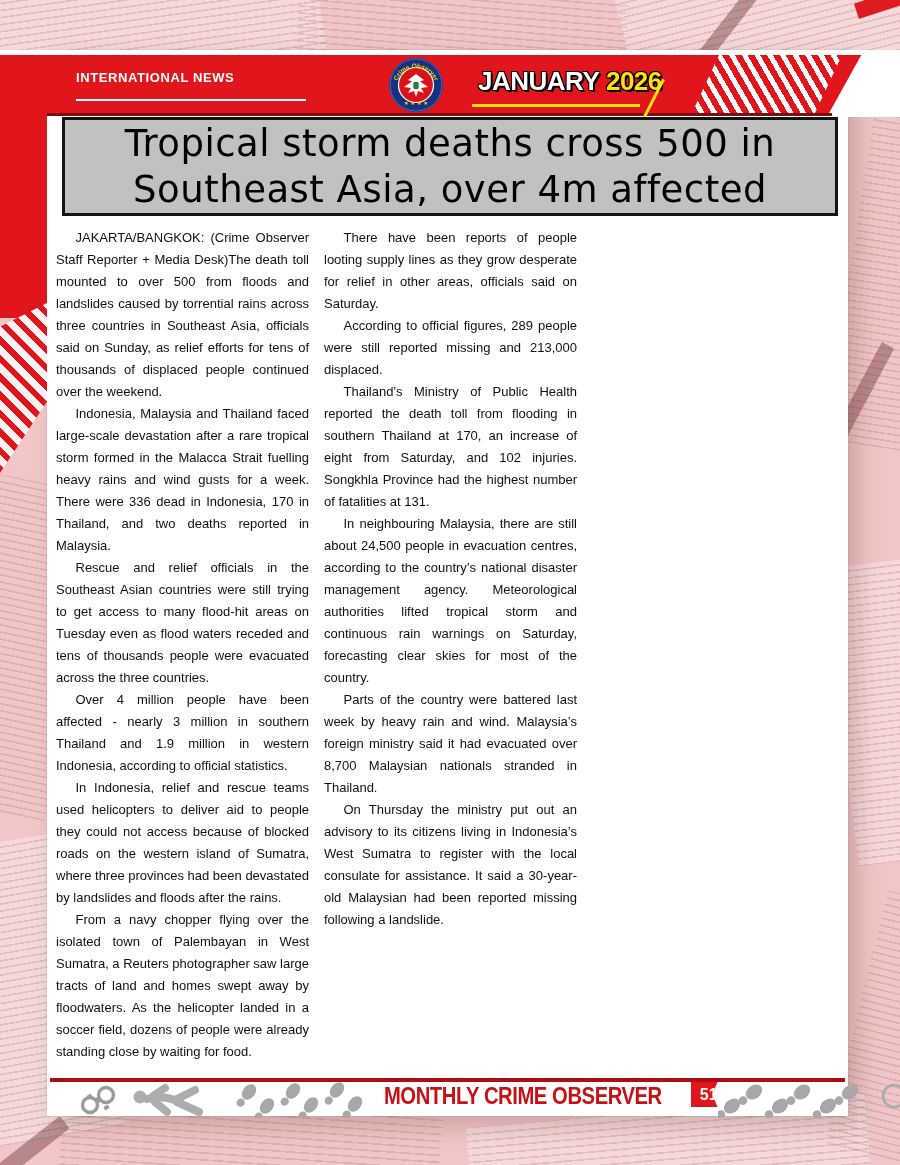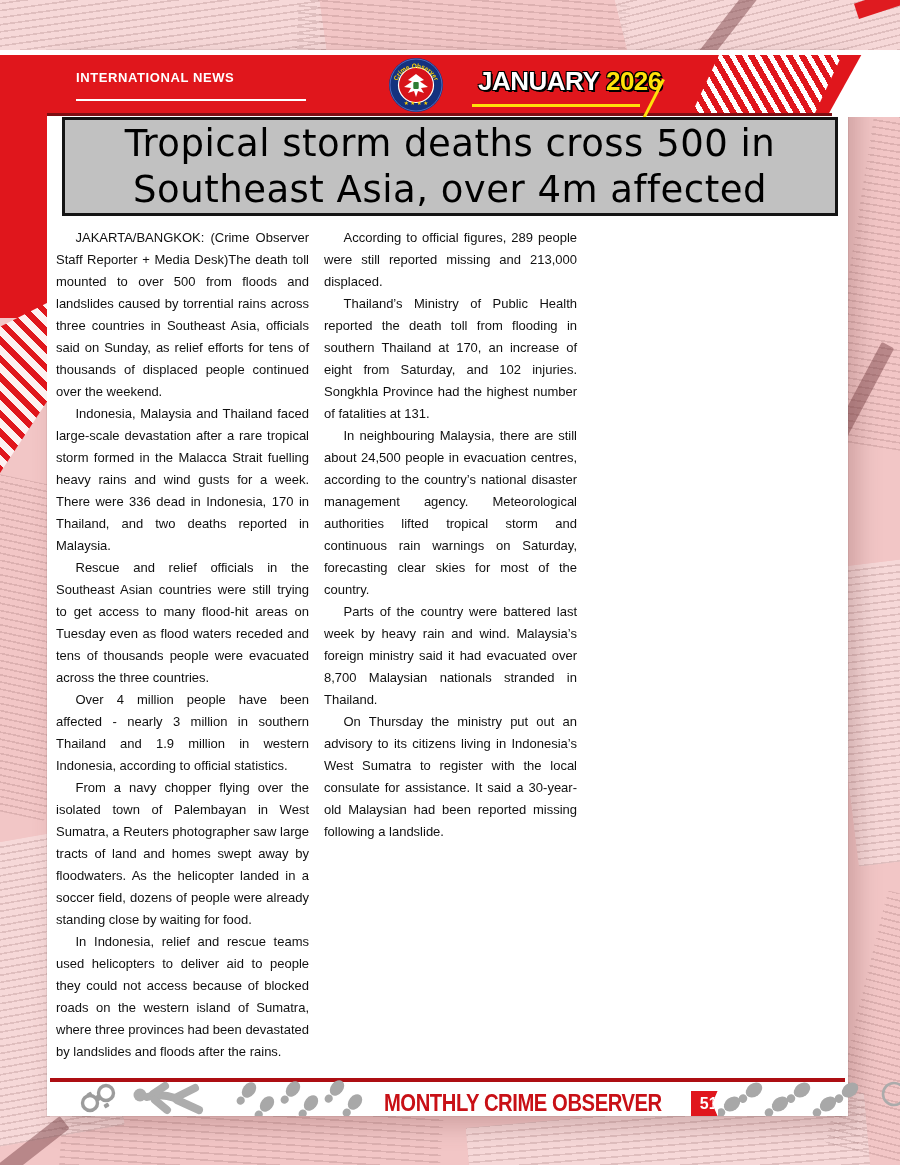--- a/index.html
+++ b/index.html
@@ -101,21 +101,21 @@
     margin:0;text-indent:1.5em;text-align:justify;
     font-family:Liberation Sans, sans-serif;
     font-size:13px;line-height:22px;color:#101010;
     hyphens:none;
   }
 
   
   .footer-rule{position:absolute;left:50px;top:1078px;width:795px;height:4px;background:#ad0e13;}
   .footer-strip{
     position:absolute;left:47px;top:1082px;width:801px;height:34px;background:#ffffff;
-    display:flex;align-items:flex-end;
+    display:flex;align-items:flex-start;
   }
   .footer-title{
     font-size:23px;font-weight:700;letter-spacing:-.5px;color:#c81016;
     transform:scale(.88,1.08);white-space:nowrap;
   }
   .page-badge{
     width:44px;height:25px;background:#e0161c;color:#fff;
     font-size:16px;font-weight:700;line-height:25px;padding-left:9px;
     clip-path:polygon(0 0,100% 0,80% 50%,100% 100%,0 100%);
     box-sizing:border-box;margin-left:10px;
@@ -175,22 +175,23 @@
 
 <div class="headline-box">
   <div class="headline-text">Tropical storm deaths cross 500 in Southeast Asia, over 4m affected</div>
 </div>
 
 <div class="columns">
   <p>JAKARTA/BANGKOK: (Crime Observer Staff Reporter + Media Desk)The death toll mounted to over 500 from floods and landslides caused by torrential rains across three countries in Southeast Asia, officials said on Sunday, as relief efforts for tens of thousands of displaced people continued over the weekend.</p>
   <p>Indonesia, Malaysia and Thailand faced large-scale devastation after a rare tropical storm formed in the Malacca Strait fuelling heavy rains and wind gusts for a week. There were 336 dead in Indonesia, 170 in Thailand, and two deaths reported in Malaysia.</p>
   <p>Rescue and relief officials in the Southeast Asian countries were still trying to get access to many flood-hit areas on Tuesday even as flood waters receded and tens of thousands people were evacuated across the three countries.</p>
   <p>Over 4 million people have been affected - nearly 3 million in southern Thailand and 1.9 million in western Indonesia, according to official statistics.</p>
+  <p>In Indonesia, relief and rescue teams used helicopters to deliver aid to people they could not access because of blocked roads on the western island of Sumatra, where three provinces had been devastated by landslides and floods after the rains.</p>
   <p>From a navy chopper flying over the isolated town of Palembayan in West Sumatra, a Reuters photographer saw large tracts of land and homes swept away by floodwaters. As the helicopter landed in a soccer field, dozens of people were already standing close by waiting for food.</p>
-  <p>In Indonesia, relief and rescue teams used helicopters to deliver aid to people they could not access because of blocked roads on the western island of Sumatra, where three provinces had been devastated by landslides and floods after the rains.</p>
+  <p>There have been reports of people looting supply lines as they grow desperate for relief in other areas, officials said on Saturday.</p>
   <p>According to official figures, 289 people were still reported missing and 213,000 displaced.</p>
   <p>Thailand’s Ministry of Public Health reported the death toll from flooding in southern Thailand at 170, an increase of eight from Saturday, and 102 injuries. Songkhla Province had the highest number of fatalities at 131.</p>
   <p>In neighbouring Malaysia, there are still about 24,500 people in evacuation centres, according to the country’s national disaster management agency. Meteorological authorities lifted tropical storm and continuous rain warnings on Saturday, forecasting clear skies for most of the country.</p>
   <p>Parts of the country were battered last week by heavy rain and wind. Malaysia’s foreign ministry said it had evacuated over 8,700 Malaysian nationals stranded in Thailand.</p>
   <p>On Thursday the ministry put out an advisory to its citizens living in Indonesia’s West Sumatra to register with the local consulate for assistance. It said a 30-year-old Malaysian had been reported missing following a landslide.</p>
 </div>
 
 <div class="footer-rule"></div>
 <div class="footer-strip">
   <div class="icg" style="margin-left:30px;">

